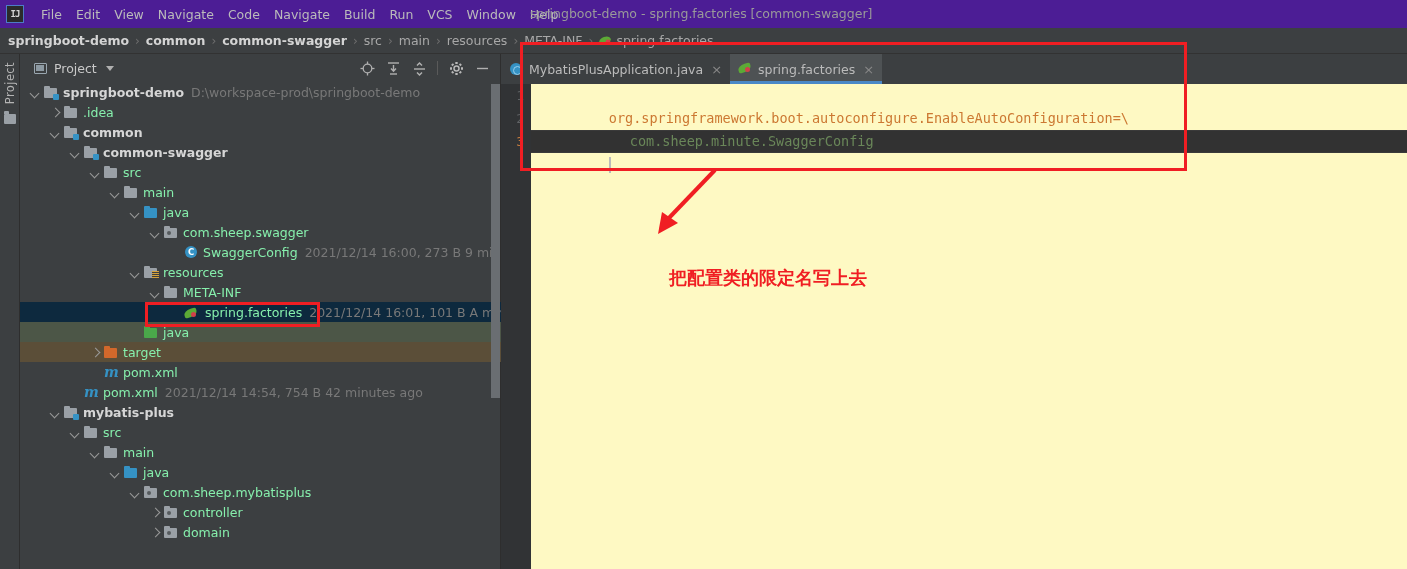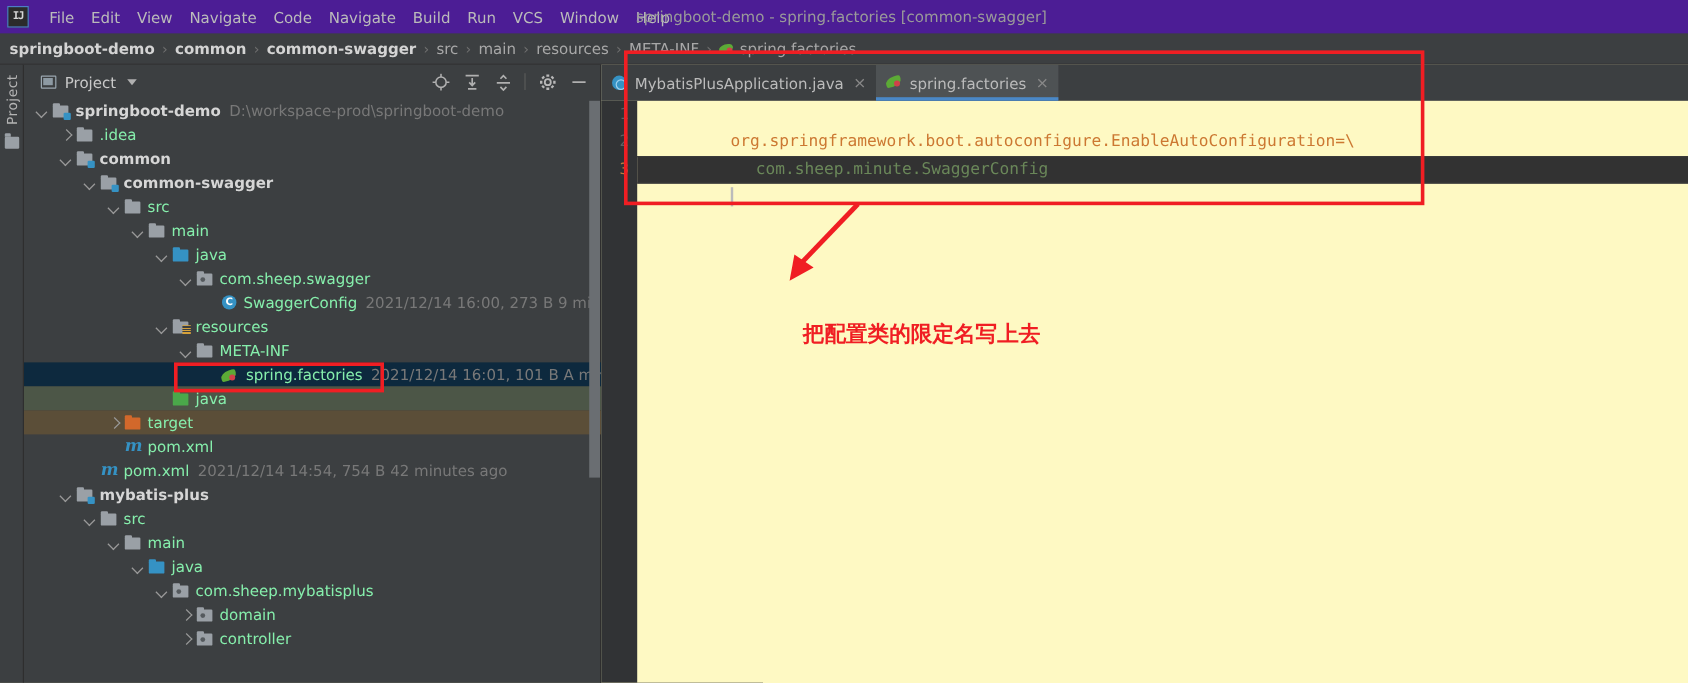--- a/index.html
+++ b/index.html
@@ -562,29 +562,29 @@
           <span class="pkg-dot"></span>
         </span>
         <span class="lbl">com.sheep.mybatisplus</span>
       </div>
       <div class="row">
         <span style="display: inline-block; flex: 0 0 auto; width: 130px;"></span>
         <span class="arrow right"></span>
         <span class="ico pkg">
           <span class="pkg-dot"></span>
         </span>
-        <span class="lbl">domain</span>
+        <span class="lbl">controller</span>
       </div>
       <div class="row">
         <span style="display: inline-block; flex: 0 0 auto; width: 130px;"></span>
         <span class="arrow right"></span>
         <span class="ico pkg">
           <span class="pkg-dot"></span>
         </span>
-        <span class="lbl">controller</span>
+        <span class="lbl">domain</span>
       </div>
     </div>
   <div id="panel-scroll"></div>
 </div>
 
 <div id="editor">
 
   <div id="tabbar">
     <div class="etab">
       <span class="tab-ico javaico"></span>

